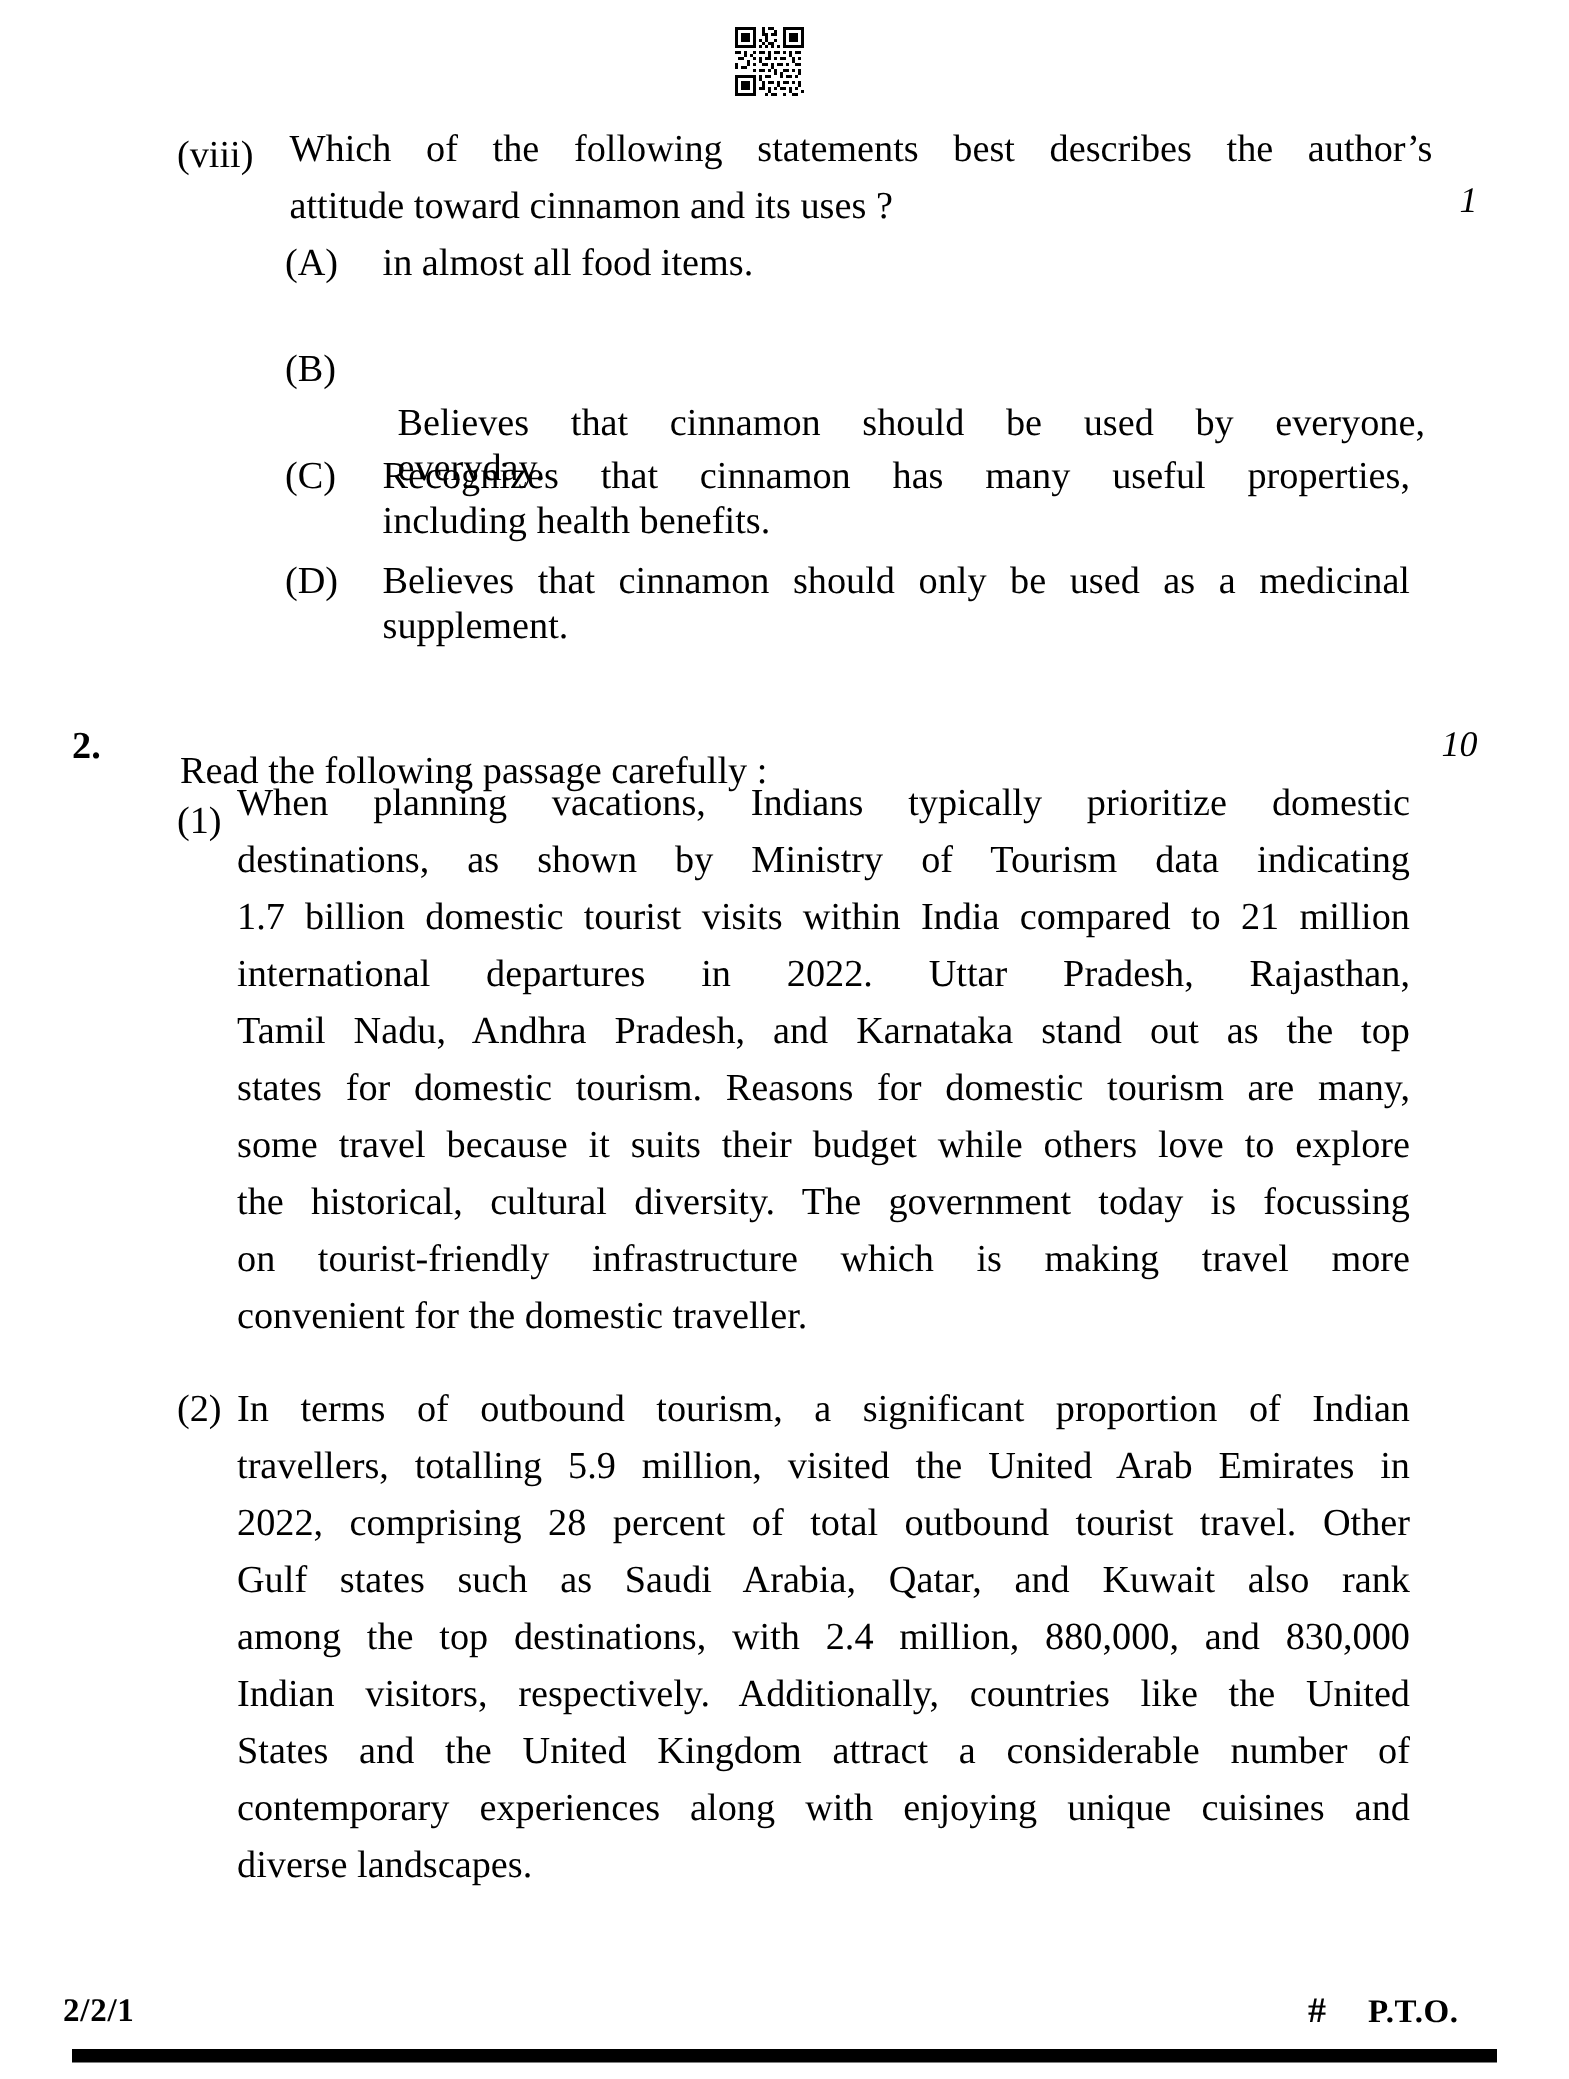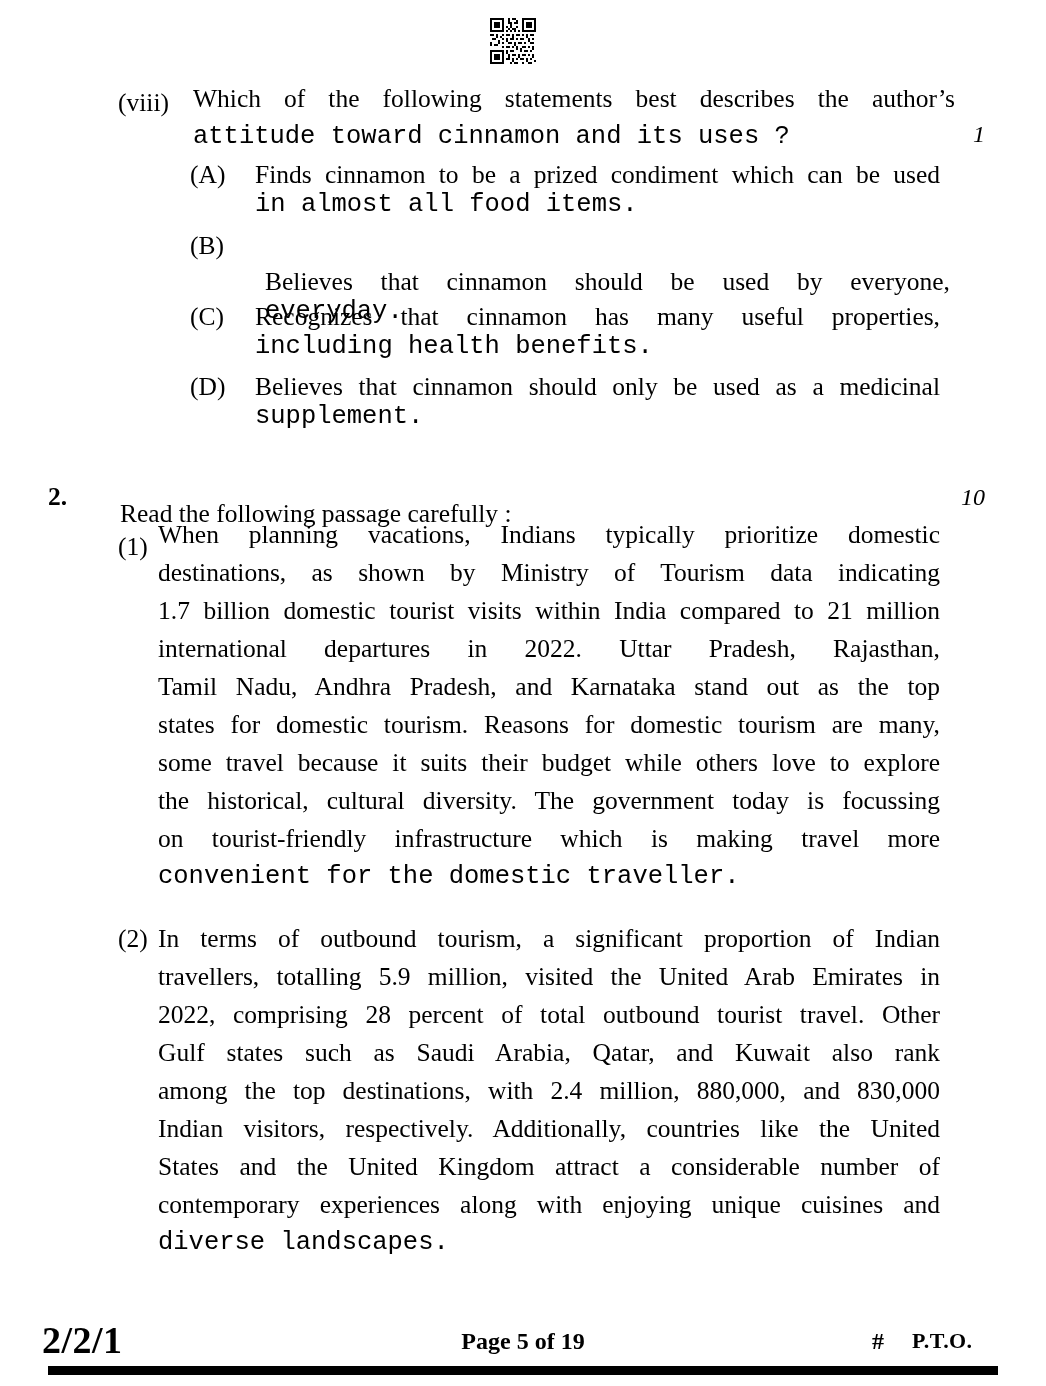--- a/index.html
+++ b/index.html
@@ -101,37 +101,36 @@
   
   .ln {
     display: block;
     text-align: justify;
     text-align-last: justify;
     white-space: nowrap;
   }
   .ln.last {
     text-align: center;
     text-align-last: left;
-    font-family: Liberation Mono, monospace;
   }
 
   
   #footer {
     position: absolute;
     left: 0;
     top: 1322px;
     width: 1046px;
     height: 64px;
   }
   #footer .f-left {
     position: absolute;
     left: 42px;
     top: 0;
     font-weight: bold;
-    font-size: 38px;
+    font-size: 22px;
     line-height: 36px;
     letter-spacing: 0.5px;
     white-space: nowrap;
   }
   #footer .f-center {
     position: absolute;
     left: 0;
     top: 4px;
     width: 1046px;
     text-align: center;
@@ -275,21 +274,20 @@
 
   <div class="q-body" style="left:193px; top:80px; width:762px;">
     <span class="ln">Which of the following statements best describes the author’s</span>
     <span class="ln last">attitude toward cinnamon and its uses ?</span>
   </div>
 
   <div class="mark" style="left:855px; top:115px; width:130px;">1</div>
 
   <div class="opt-label" style="left:190px; top:160px; width:65px;">(A)</div>
   <div class="opt-body" style="left:255px; top:160px; width:685px;">
-    <span class="ln">Finds cinnamon to be a prized condiment which can be used</span>
     <span class="ln last">in almost all food items.</span>
   </div>
 
   <div class="opt-label" style="left:190px; top:231px; width:65px;">(B)</div>
   <div class="opt-body" style="left:265px; top:231px; width:685px;margin-top:36px;">
     <span class="ln">Believes that cinnamon should be used by everyone,</span>
     <span class="ln last">everyday.</span>
   </div>
 
   <div class="opt-label" style="left:190px; top:302px; width:65px;">(C)</div>
@@ -330,19 +328,18 @@
     <span class="ln">Gulf states such as Saudi Arabia, Qatar, and Kuwait also rank</span>
     <span class="ln">among the top destinations, with 2.4 million, 880,000, and 830,000</span>
     <span class="ln">Indian visitors, respectively. Additionally, countries like the United</span>
     <span class="ln">States and the United Kingdom attract a considerable number of</span>
     <span class="ln">contemporary experiences along with enjoying unique cuisines and</span>
     <span class="ln last">diverse landscapes.</span>
   </div>
 
   <div id="footer">
     <div class="f-left">2/2/1</div>
-    <div class="f-center">Page 5 of 19</div>
     <div class="f-hash">#</div>
     <div class="f-pto">P.T.O.</div>
     <div class="f-rule"></div>
   </div>
 
 </div>
 
 </body></html>

